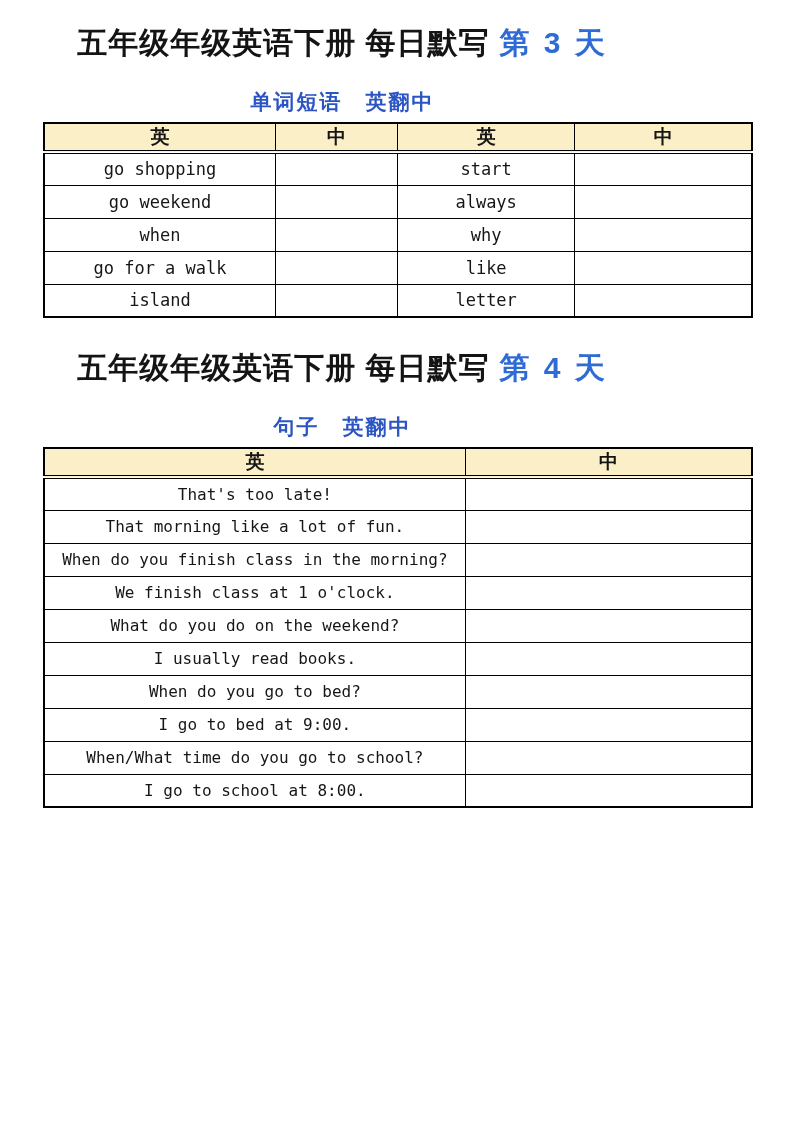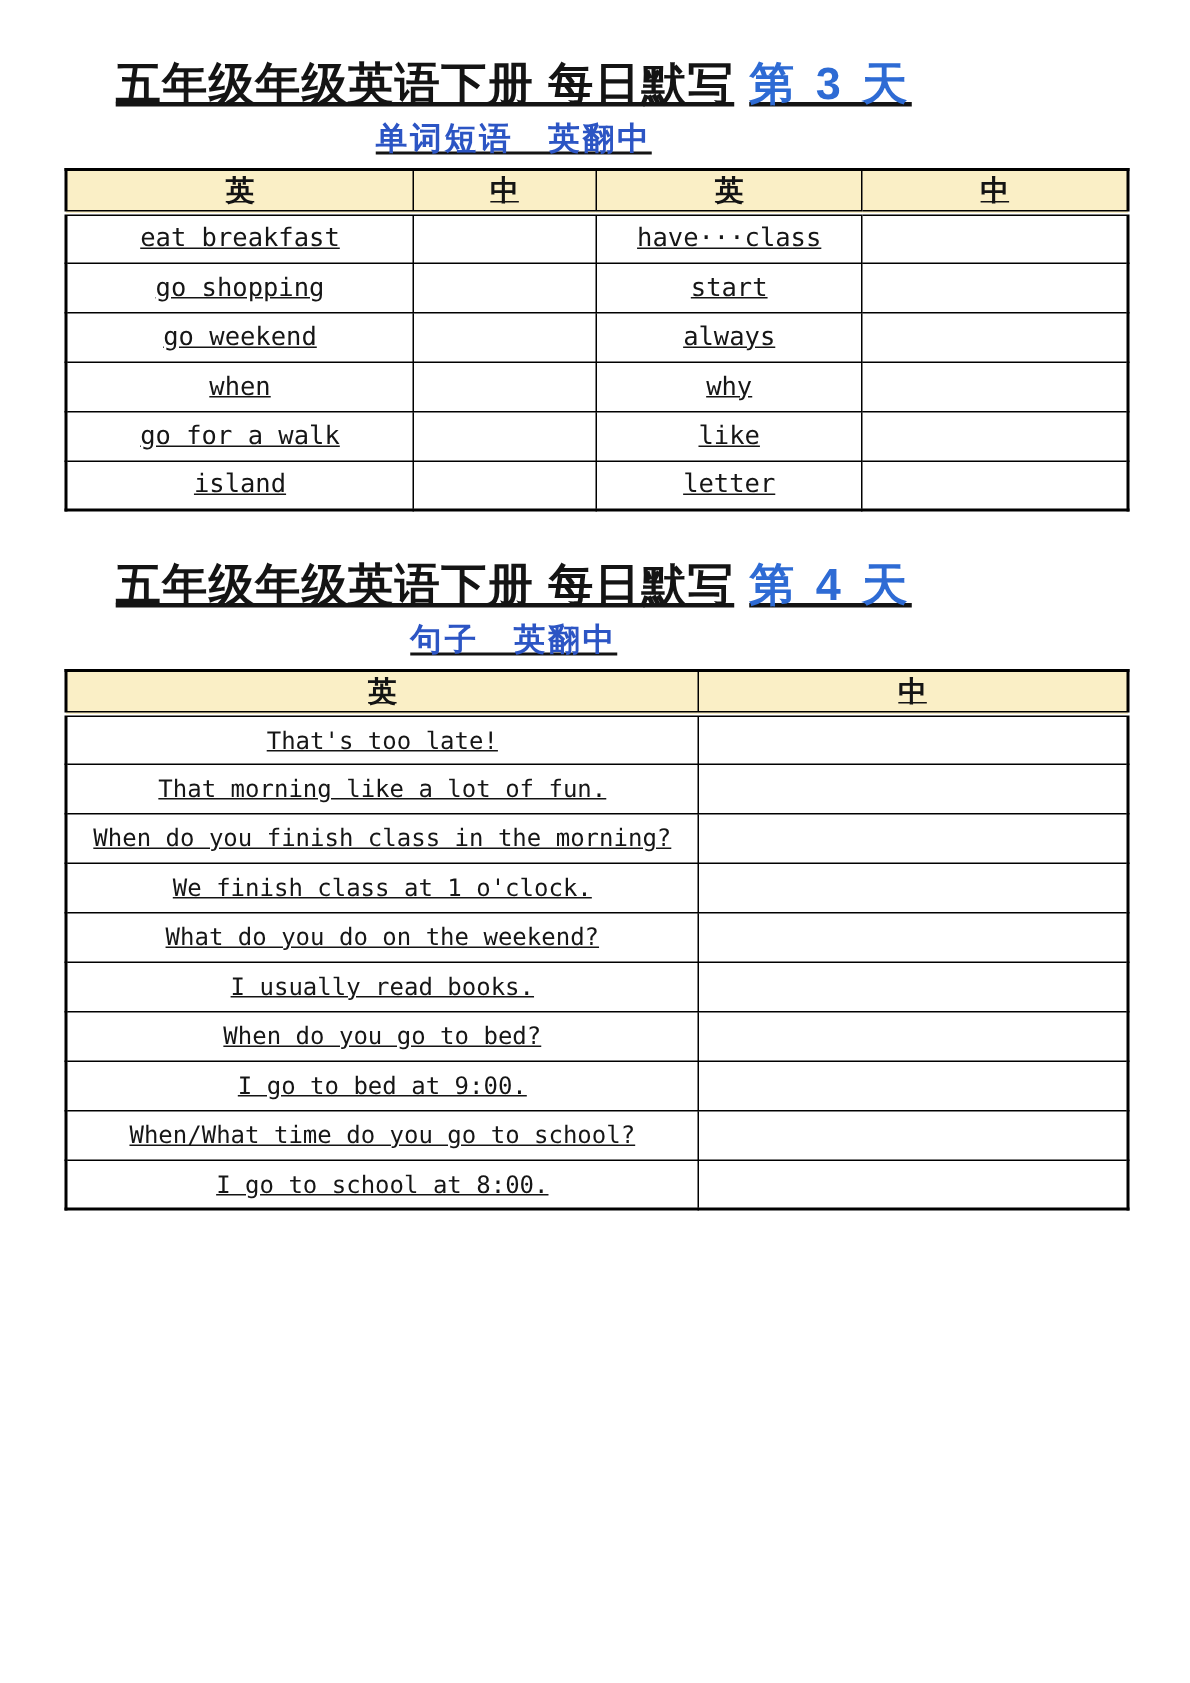--- a/index.html
+++ b/index.html
@@ -11,41 +11,41 @@
   }
   *{box-sizing:border-box;}
   html,body{margin:0;padding:0;}
   body{
     width:793px;
     min-height:1122px;
     background:#ffffff;
     font-family:"Liberation Sans", sans-serif;
     color:var(--text_color);
   }
-  .page{width:685px;padding-top:38px;text-decoration:underline;}
+  .page{width:685px;padding-top:24px;}
   .section-title{
     text-align:center;
     font-size:30px;
     font-weight:700;
     line-height:38px;
     letter-spacing:1px;
     white-space:nowrap;
   }
   .section-title .day{
     color:var(--accent_blue);
     margin-left:10px;
     letter-spacing:3px;
   }
   .subtitle{
     text-align:center;
     font-family:"Liberation Serif", serif;
     font-size:21px;
     font-weight:700;
     color:var(--subtitle_blue);
-    margin-top:3px;
+    margin-top:27px;
     line-height:26px;
     letter-spacing:2px;
   }
   table.sheet{
     border-collapse:collapse;
     table-layout:fixed;
     width:710px;
     margin:7px 0 0 43px;
     border:2px solid var(--border_color);
   }
@@ -95,26 +95,20 @@
         <thead>
           <tr>
             <th>英</th>
             <th>中</th>
             <th>英</th>
             <th>中</th>
           </tr>
         </thead>
         <tbody>
           <tr>
-            <td>eat breakfast</td>
-            <td></td>
-            <td>have···class</td>
-            <td></td>
-          </tr>
-          <tr>
             <td>go shopping</td>
             <td></td>
             <td>start</td>
             <td></td>
           </tr>
           <tr>
             <td>go weekend</td>
             <td></td>
             <td>always</td>
             <td></td>

